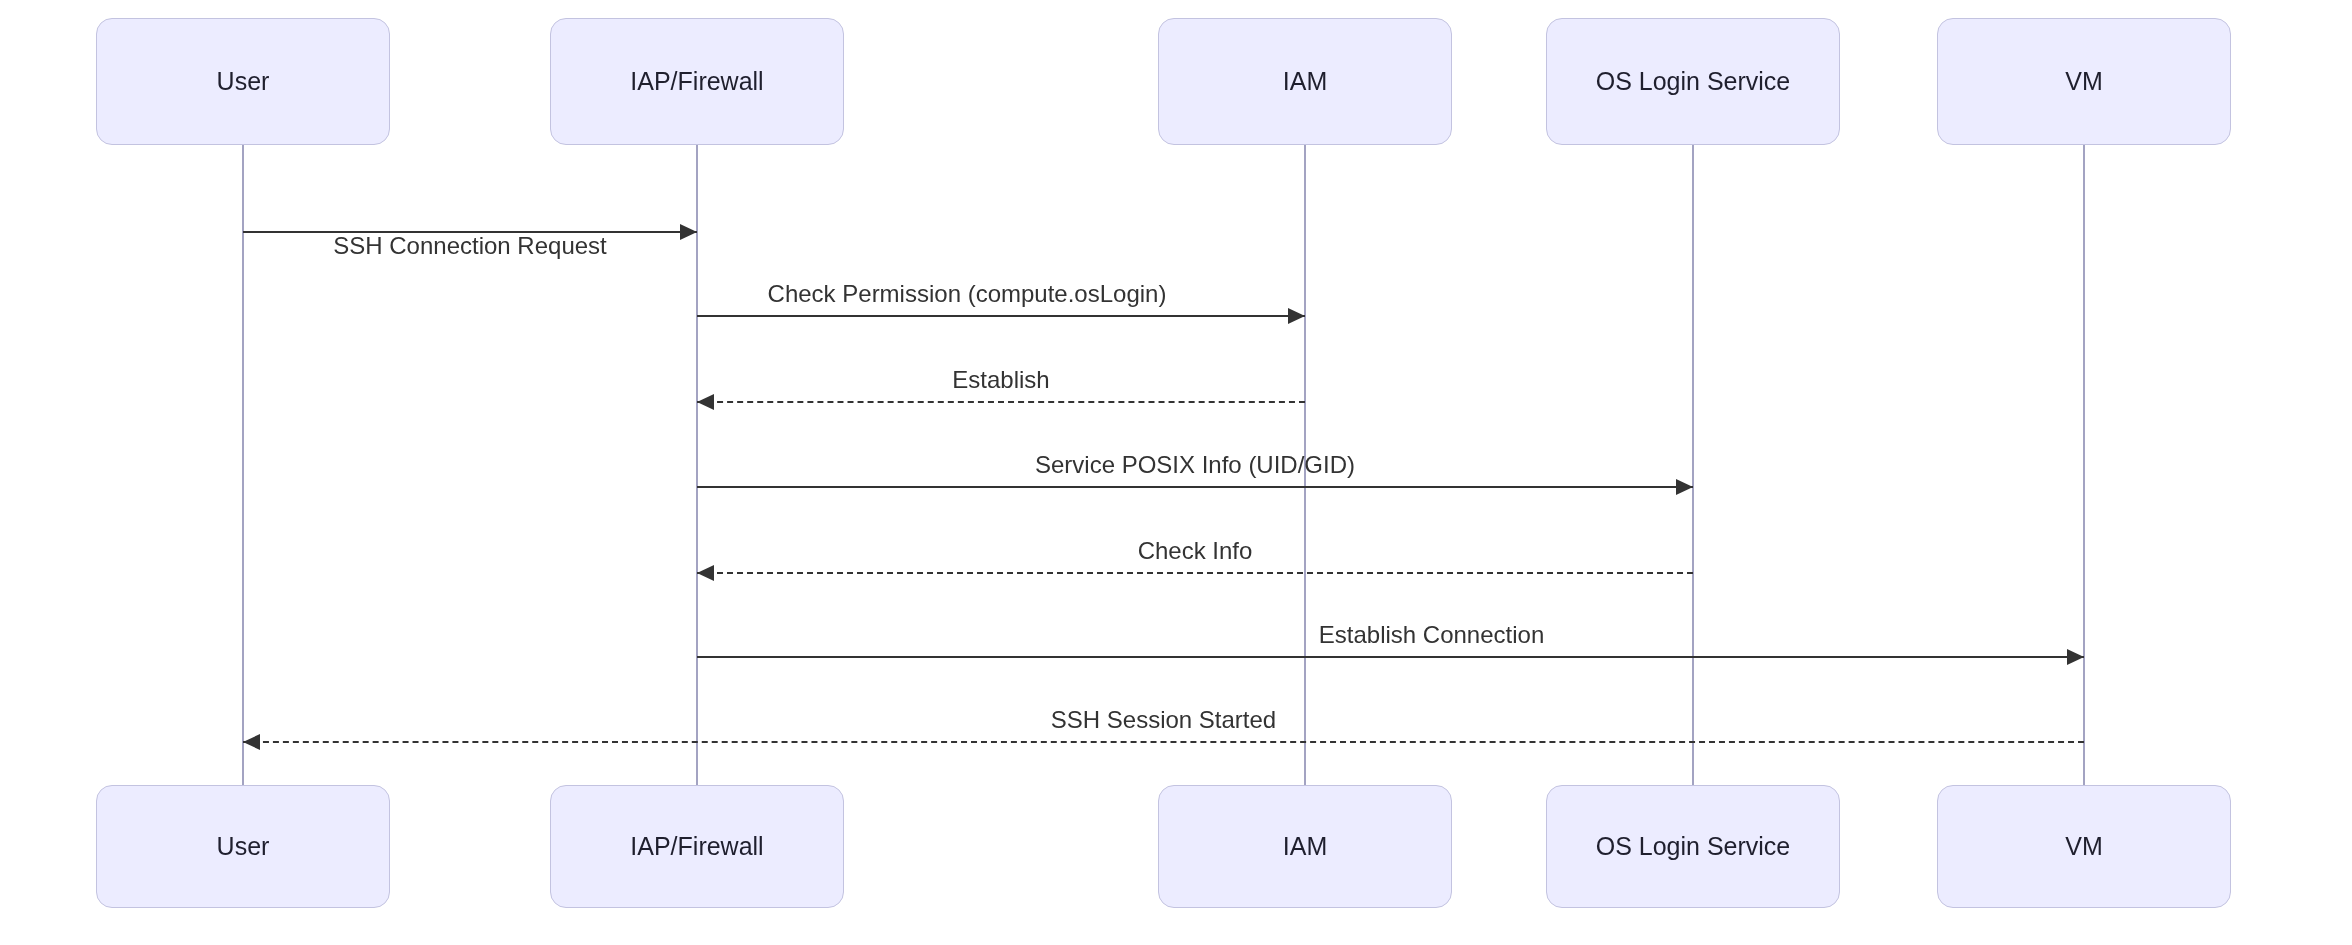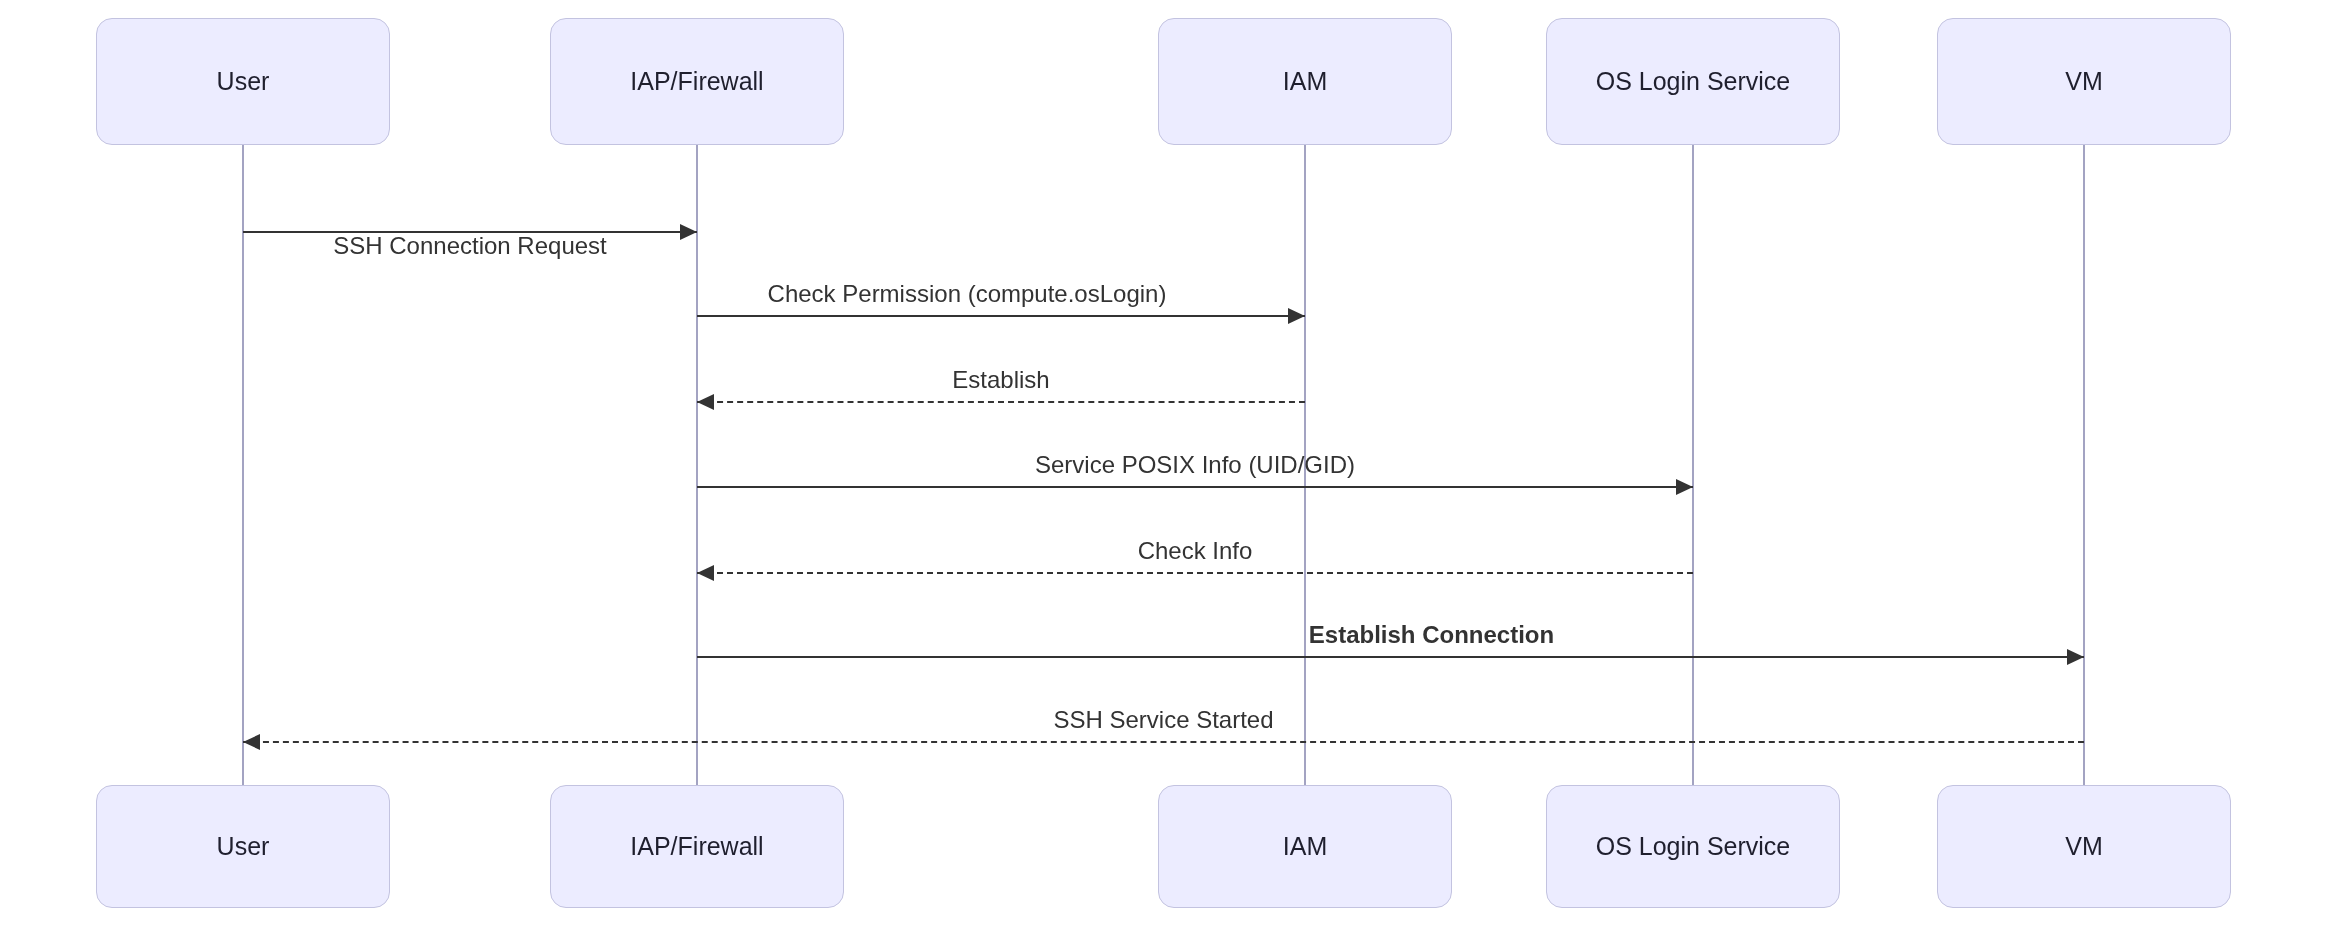--- a/index.html
+++ b/index.html
@@ -103,17 +103,17 @@
     <div class="arrowhead left" style="top: 394px; left: 697px;"></div>
     <div class="msg-label" style="left: 697px; width: 608px; top: 366px;">Establish</div>
     <div class="msg-line" style="left: 697px; top: 486px; width: 996px;"></div>
     <div class="arrowhead right" style="top: 479px; left: 1676px;"></div>
     <div class="msg-label" style="left: 697px; width: 996px; top: 451px;">Service POSIX Info (UID/GID)</div>
     <div class="msg-line dashed" style="left: 697px; top: 572px; width: 996px;"></div>
     <div class="arrowhead left" style="top: 565px; left: 697px;"></div>
     <div class="msg-label" style="left: 697px; width: 996px; top: 537px;">Check Info</div>
     <div class="msg-line" style="left: 697px; top: 656px; width: 1387px;"></div>
     <div class="arrowhead right" style="top: 649px; left: 2067px;"></div>
-    <div class="msg-label" style="left: 697px; width: 1469px; top: 621px; font-weight: bold;">Establish Connection</div>
+    <div class="msg-label" style="left: 697px; width: 1469px; top: 621px;">Establish Connection</div>
     <div class="msg-line dashed" style="left: 243px; top: 741px; width: 1841px;"></div>
     <div class="arrowhead left" style="top: 734px; left: 243px;"></div>
-    <div class="msg-label" style="left: 243px; width: 1841px; top: 706px;">SSH Service Started</div>
+    <div class="msg-label" style="left: 243px; width: 1841px; top: 706px;">SSH Session Started</div>
   </div>
 
 </body></html>

